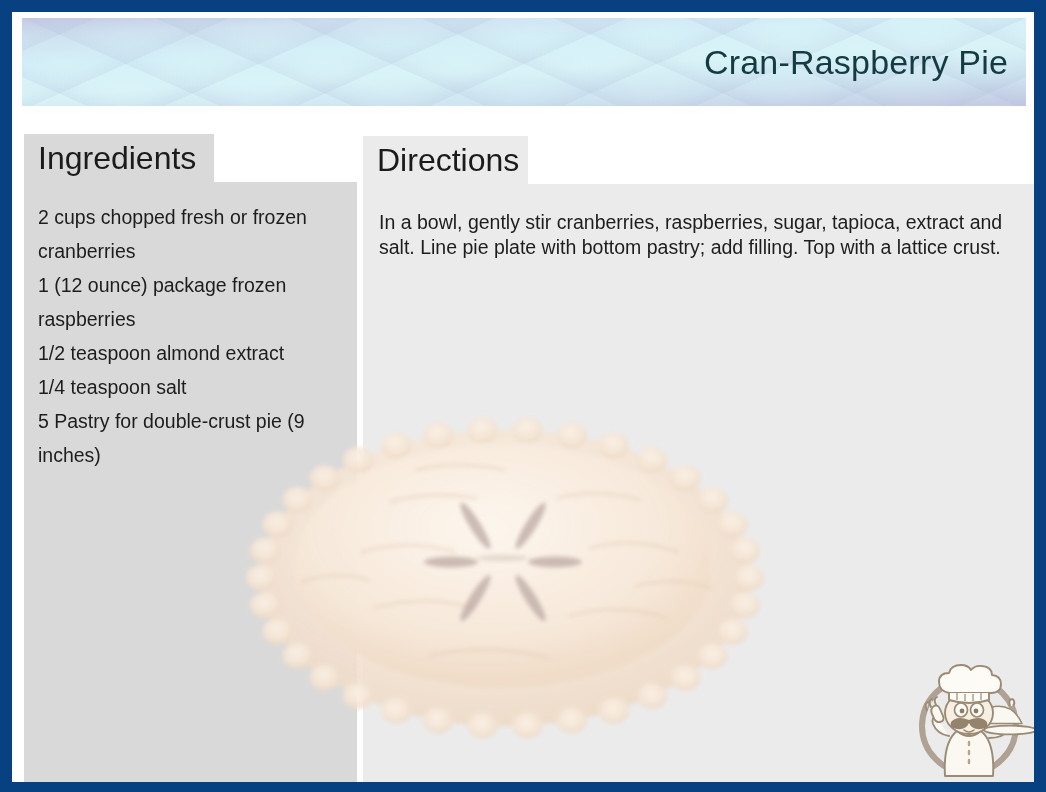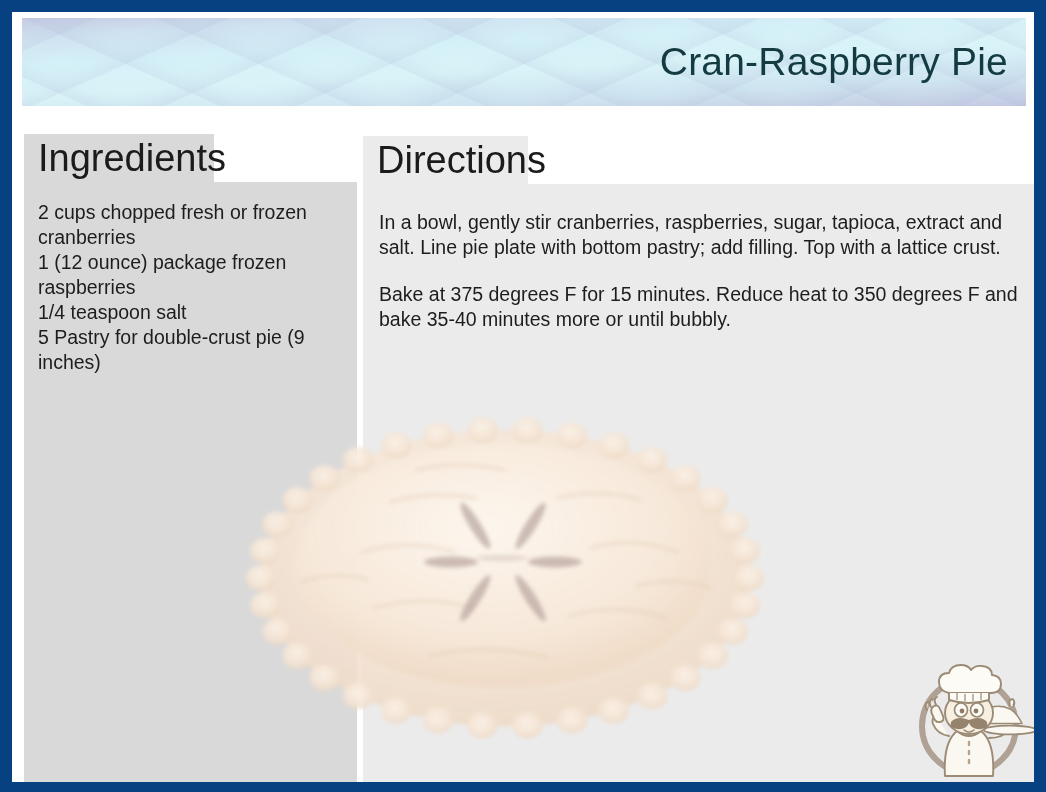--- a/index.html
+++ b/index.html
@@ -61,37 +61,37 @@
         #d9f4f8 55%,
         #cfe5f1 78%,
         #c3c9e2 100%);
     overflow: hidden;
   }
   .banner-title {
     position: absolute;
     right: 18px;
     top: 50%;
     transform: translateY(-50%);
-    font-size: 39px;
+    font-size: 34px;
     font-weight: 400;
     color: #133b41;
     letter-spacing: 0.2px;
     white-space: nowrap;
   }
 
   
   .tab {
     position: absolute;
     display: flex;
     align-items: center;
     padding-left: 14px;
     box-sizing: border-box;
   }
   .tab-label {
-    font-size: 38px;
+    font-size: 32px;
     font-weight: 400;
     color: #1b1b1b;
     line-height: 1;
   }
   .tab-ingredients {
     left: 12px;
     top: 122px;
     width: 190px;
     height: 48px;
     background: #d9d9d9;
@@ -123,21 +123,21 @@
     width: 671px;
     height: 598px;
     background: #ebebeb;
     padding: 18px 14px 0 16px;
   }
 
   .ingredient-list {
     position: relative;
     z-index: 3;
     font-size: 19.5px;
-    line-height: 25px;
+    line-height: 34px;
     color: #1d1d1d;
   }
   .ingredient-line {
     display: block;
   }
 
   .directions-body {
     position: relative;
     z-index: 3;
     font-size: 19.5px;
@@ -187,29 +187,29 @@
     </div>
 
     <div class="tab tab-directions">
       <span class="tab-label">Directions</span>
     </div>
 
     <div class="panel panel-ingredients">
       <div class="ingredient-list" id="ingredient-list">
           <div class="ingredient-line">2 cups chopped fresh or frozen cranberries</div>
           <div class="ingredient-line">1 (12 ounce) package frozen raspberries</div>
+          <div class="ingredient-line">1/2 teaspoon almond extract</div>
           <div class="ingredient-line">1/4 teaspoon salt</div>
           <div class="ingredient-line">5 Pastry for double-crust pie (9 inches)</div>
         </div>
     </div>
 
     <div class="panel panel-directions">
       <div class="directions-body" id="directions-body">
           <p class="directions-para">In a bowl, gently stir cranberries, raspberries, sugar, tapioca, extract and salt. Line pie plate with bottom pastry; add filling. Top with a lattice crust.</p>
-          <p class="directions-para">Bake at 375 degrees F for 15 minutes. Reduce heat to 350 degrees F and bake 35-40 minutes more or until bubbly.</p>
         </div>
     </div>
 
     <div class="pie-wrap">
       <svg viewBox="0 0 530 330" xmlns="http://www.w3.org/2000/svg">
         <defs>
           <radialGradient id="crustGrad" cx="46%" cy="38%" r="68%">
             <stop offset="0%" stop-color="#fbf1e6" stop-opacity="0.95"></stop>
             <stop offset="55%" stop-color="#f6e6d6" stop-opacity="0.92"></stop>
             <stop offset="100%" stop-color="#ecd6c0" stop-opacity="0.88"></stop>

